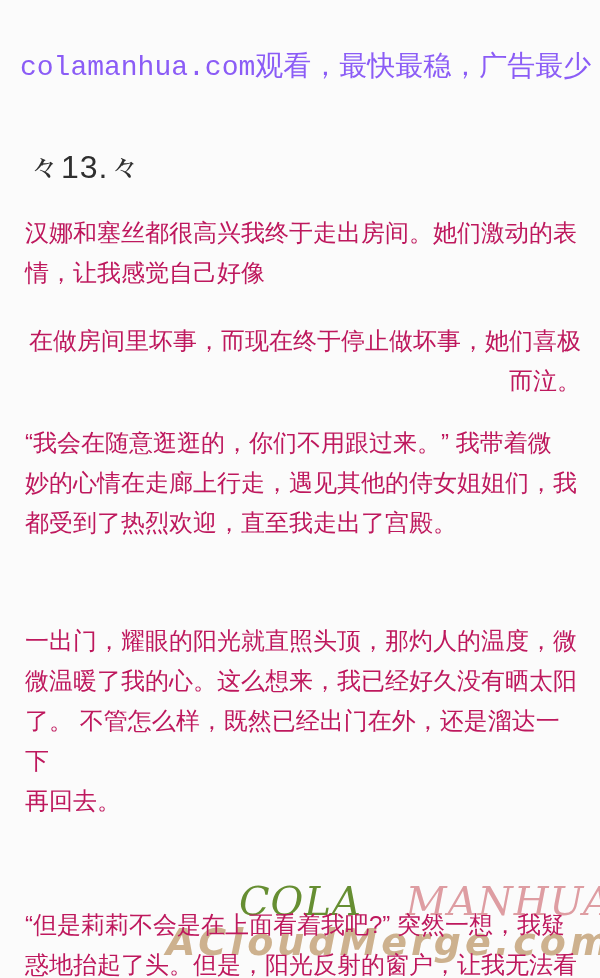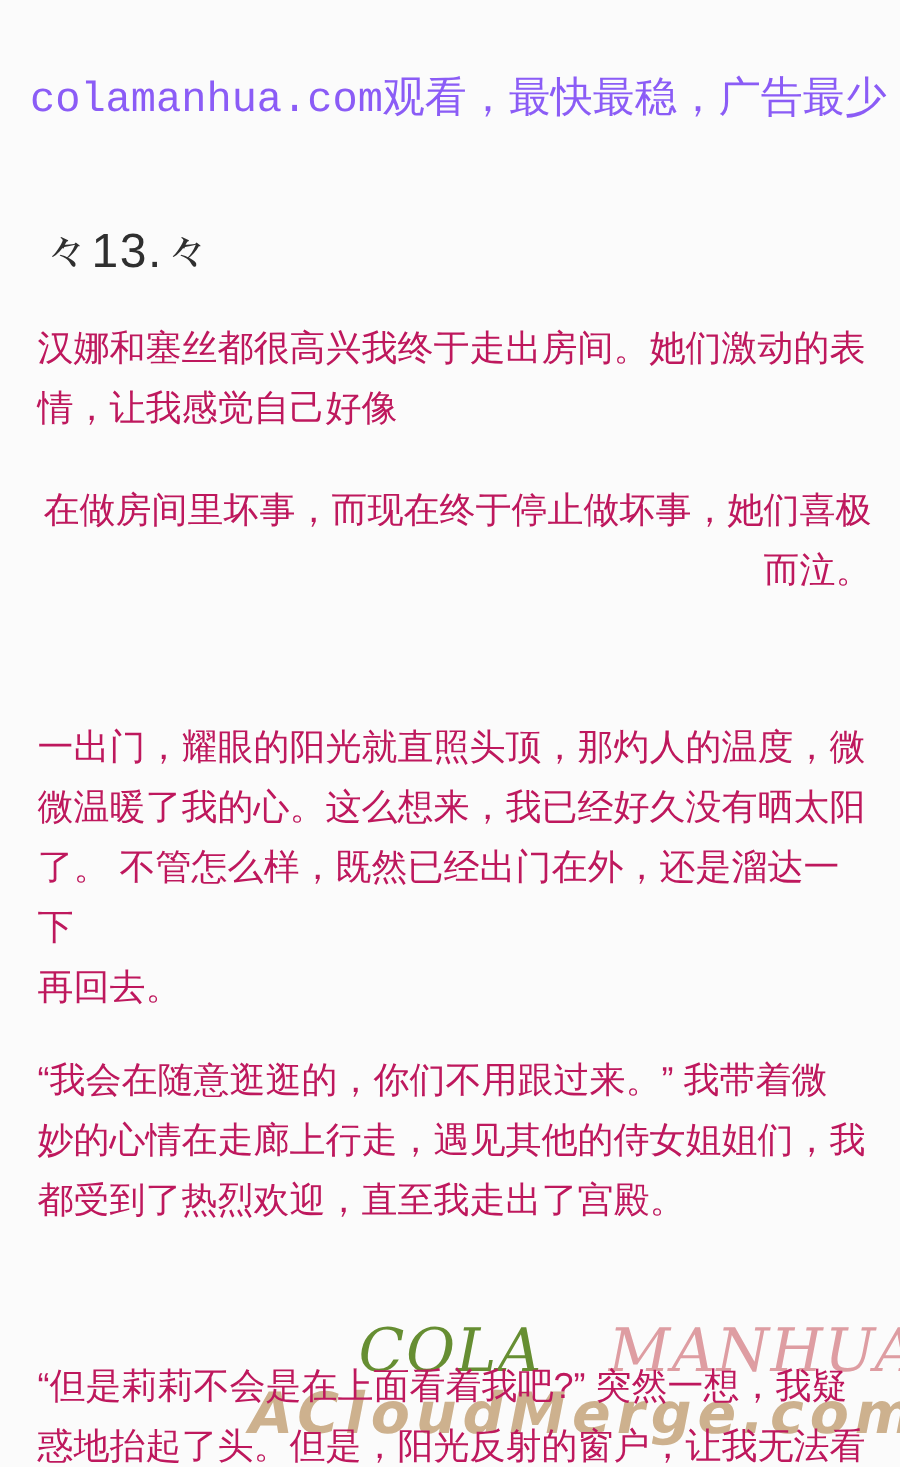--- a/index.html
+++ b/index.html
@@ -105,24 +105,24 @@
   </div>
 
   <div class="promo">colamanhua.com观看，最快最稳，广告最少</div>
 
   <h2 class="chapter">々13.々</h2>
 
   <p class="para p1">汉娜和塞丝都很高兴我终于走出房间。她们激动的表
 情，让我感觉自己好像</p>
   <p class="para p2">在做房间里坏事，而现在终于停止做坏事，她们喜极
 而泣。</p>
+  <p class="para p3">“我会在随意逛逛的，你们不用跟过来。” 我带着微
+妙的心情在走廊上行走，遇见其他的侍女姐姐们，我
+都受到了热烈欢迎，直至我走出了宫殿。</p>
   <p class="para p4">一出门，耀眼的阳光就直照头顶，那灼人的温度，微
 微温暖了我的心。这么想来，我已经好久没有晒太阳
 了。 不管怎么样，既然已经出门在外，还是溜达一下
 再回去。</p>
-  <p class="para p3">“我会在随意逛逛的，你们不用跟过来。” 我带着微
-妙的心情在走廊上行走，遇见其他的侍女姐姐们，我
-都受到了热烈欢迎，直至我走出了宫殿。</p>
   <p class="para p5">“但是莉莉不会是在上面看着我吧?” 突然一想，我疑
 惑地抬起了头。但是，阳光反射的窗户，让我无法看
 清内部。最后，我眯着眼睛，低下了头。从那次宴会</p>
 
 </div>
 
 </body></html>

